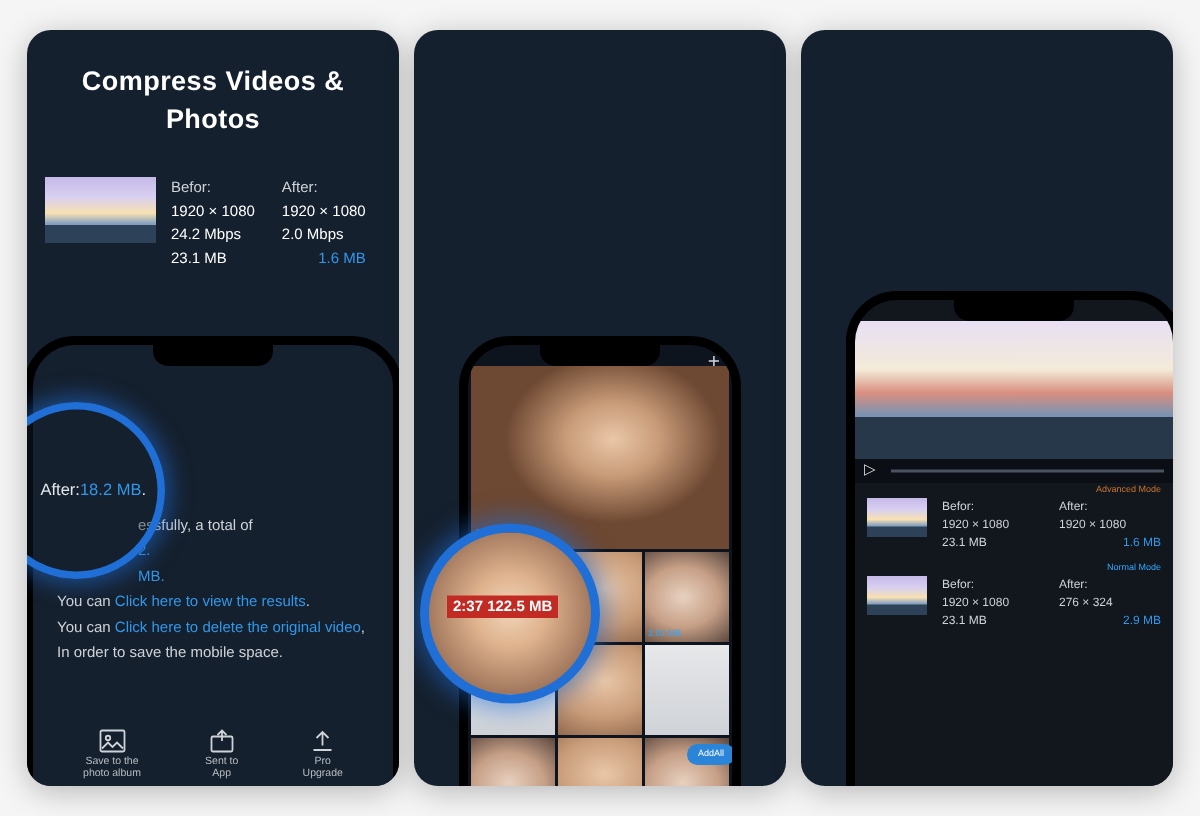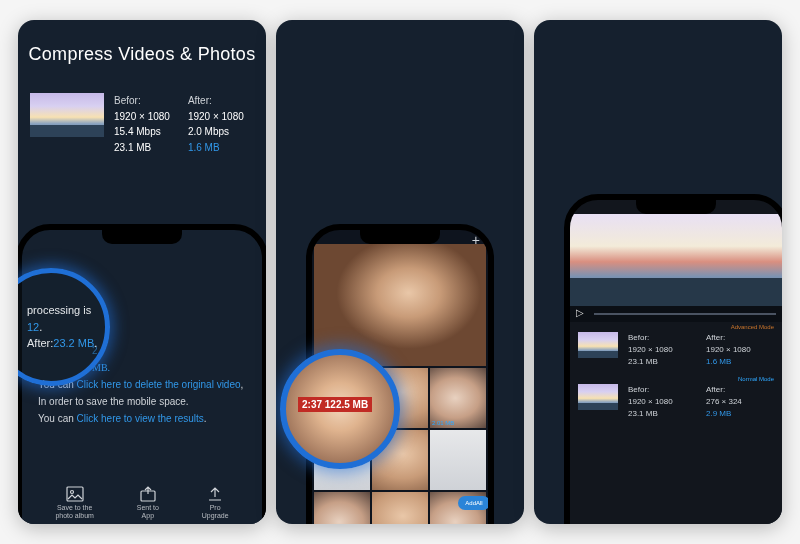--- a/index.html
+++ b/index.html
@@ -16,21 +16,21 @@
     background:#15202e;
     border-radius:16px;
     position:relative;
     overflow:hidden;
     color:#fff;
     box-shadow:0 4px 20px rgba(0,0,0,.25);
   }
   .headline {
     text-align:center;
     font-size:18px;
-    font-weight:400;
+    font-weight:700;
     letter-spacing:.3px;
     color:#fff;
     padding:22px 10px 0;
     line-height:1.4;
   }
   
   .p1-row {
     display:flex;
     margin:26px 12px 0;
     gap:10px;
@@ -40,21 +40,21 @@
     width:74px; height:44px;
     background:linear-gradient(to bottom,#c6b9e8 0%,#d8d0f1 30%,#f7e1b2 55%,#8aa3c1 70%,#39576f 100%);
     position:relative;
     flex-shrink:0;
   }
   .thumb-sunset::after{content:"";position:absolute;bottom:0;left:0;right:0;height:28%;background:#2d4258;}
   .thumb-sunset.sm{width:44px;height:28px;}
   .spec-col { line-height:1.55; }
   .spec-col .hd { color:#cfd3d8; }
   .spec-col.after { margin-left:8px; }
-  .accent { color:#3197e8; }
+  .accent { color:#3197e8;text-align:right; }
   
   .phone-low {
     position:absolute; left:-2px; right:-2px; bottom:-80px;
     height:380px;
     border:6px solid #000; border-radius:34px 34px 0 0;
     background:#15202e;
     padding:18px 12px 0;
   }
   .notch { position:absolute; top:0; left:50%; transform:translateX(-50%); width:80px; height:14px; background:#000; border-radius:0 0 10px 10px; }
   .phone-low .body-text { font-size:10px; line-height:1.7; color:#cfd3d8; padding:6px 4px 0; }
@@ -130,44 +130,44 @@
 <body>
 
 <div class="panel">
   <div class="headline">Compress Videos &amp; Photos</div>
 
   <div class="p1-row">
     <div class="thumb-sunset"></div>
     <div class="spec-col">
       <div class="hd">Befor:</div>
       <div>1920 × 1080</div>
-      <div>15.4 Mbps</div>
+      <div>24.2 Mbps</div>
       <div>23.1 MB</div>
     </div>
     <div class="spec-col after">
       <div class="hd">After:</div>
       <div>1920 × 1080</div>
       <div>2.0 Mbps</div>
       <div class="accent">1.6 MB</div>
     </div>
   </div>
 
   <div class="phone-low">
     <div class="notch"></div>
 
     <div class="circle-hi">
-      <div><span>processing is</span> <span class="accent">12</span>.</div>
-      <div><span>After:</span><span class="accent">23.2 MB</span><span>.</span></div>
+      <div><span>After:</span><span class="accent">18.2 MB</span><span>.</span></div>
     </div>
 
     <div class="body-text" style="margin-top:88px;">
+      <div style="padding-left:54px;"><span>essfully, a total of</span></div>
       <div style="padding-left:54px;"><a>2.</a></div>
-      <div style="padding-left:54px;font-family:Liberation Serif, serif;"><a>MB.</a></div>
+      <div style="padding-left:54px;"><a>MB.</a></div>
+      <div><span>You can </span><a>Click here to view the results</a>.</div>
       <div><span>You can </span><a>Click here to delete the original video</a><span>, In order to save the mobile space.</span></div>
-      <div><span>You can </span><a>Click here to view the results</a>.</div>
     </div>
 
     <div class="toolbar">
       <div class="tb-item">
         <svg width="18" height="16" viewBox="0 0 18 16" fill="none" stroke="#cfd3d8" stroke-width="1.2">
             <rect x="1" y="1" width="16" height="14" rx="1"></rect>
             <circle cx="6" cy="6" r="1.5"></circle>
             <path d="M2 13l4-4 3 3 3-3 4 4"></path>
           </svg>
         <span style="white-space:pre-line;">Save to the

